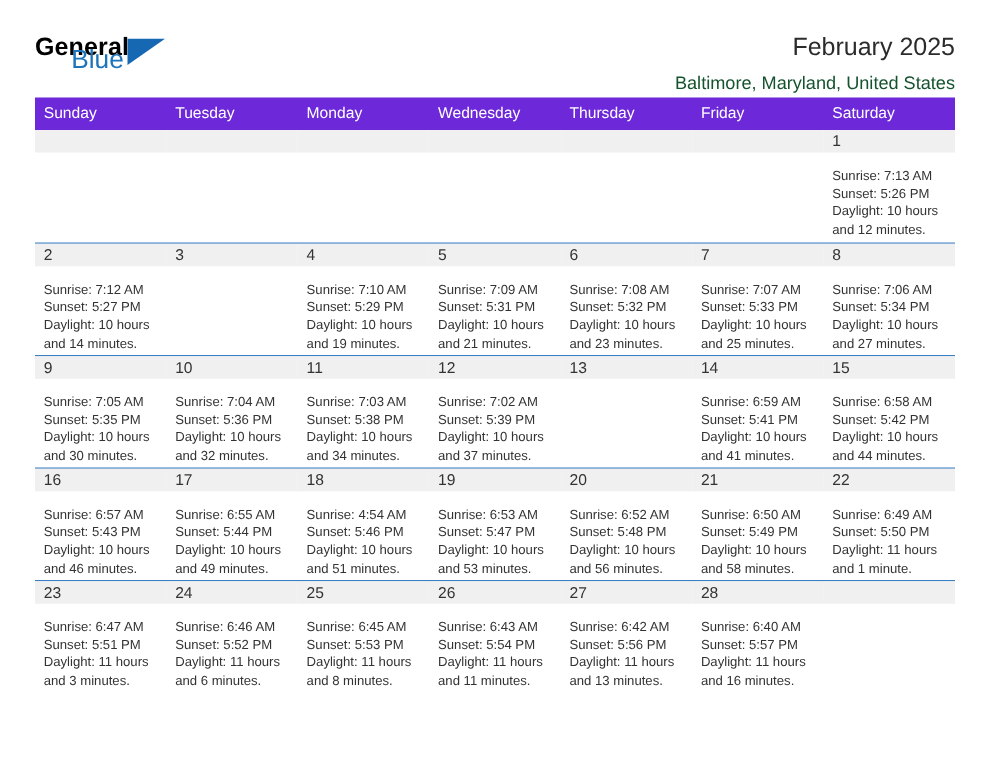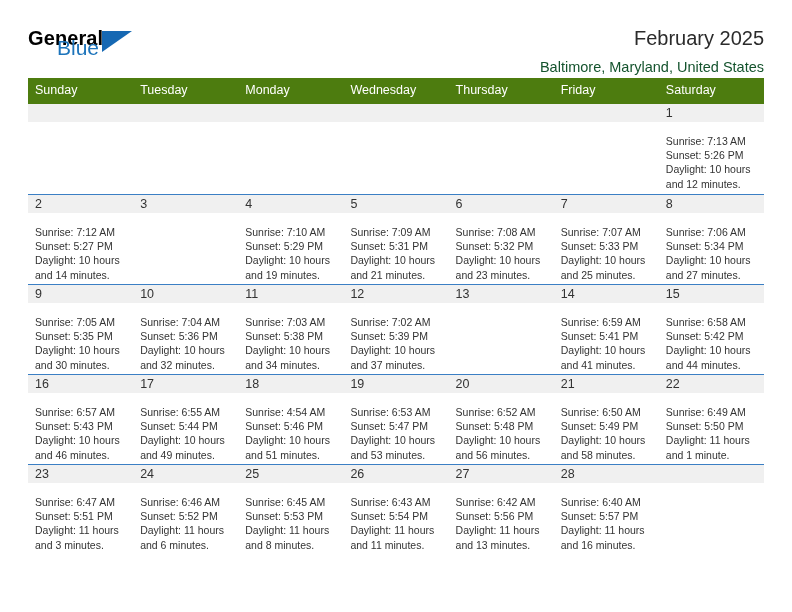--- a/index.html
+++ b/index.html
@@ -83,21 +83,21 @@
     text-align: right;
   }
 
   
   .calendar {
     margin-top: 6px;
     width: 736px;
   }
   .dow-row {
     display: flex;
-    background: #4d7c0f;
+    background: #6d28d9;
   }
   .dow {
     flex: 1 1 0;
     min-width: 0;
     color: #ffffff;
     font-size: 12.5px;
     padding: 5px 0 6px 7px;
     box-sizing: border-box;
     line-height: 1.2;
   }

